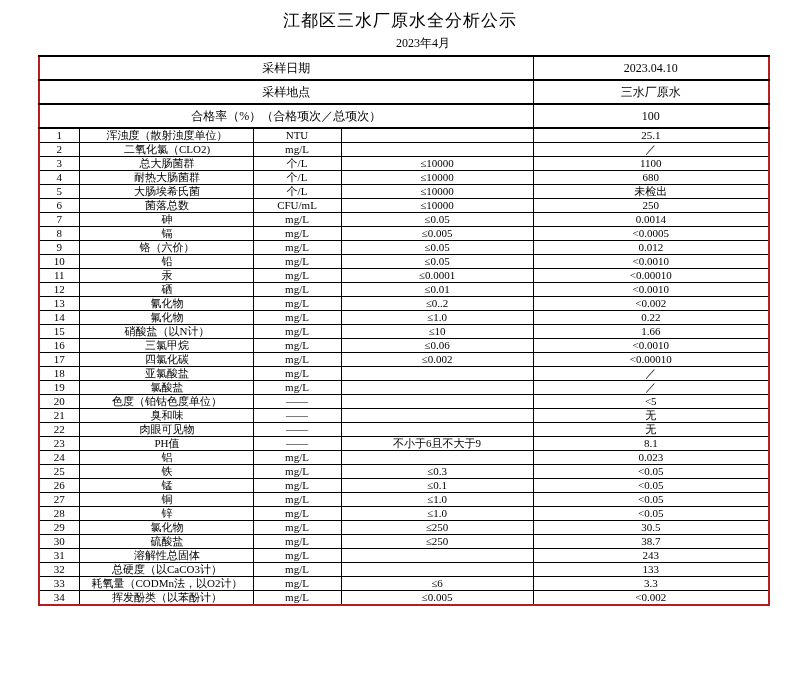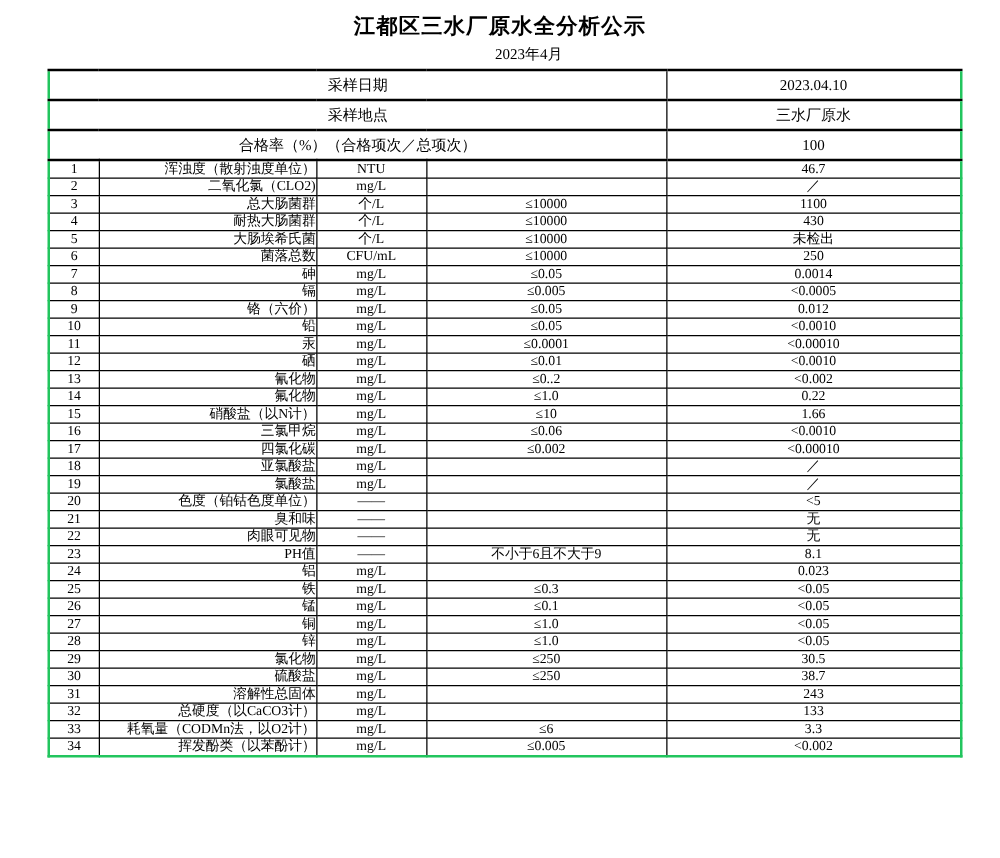--- a/index.html
+++ b/index.html
@@ -2,48 +2,48 @@
 <html><head>
 <meta charset="utf-8">
 <style>
   html, body { margin:0; padding:0; }
   body {
     width:800px; height:686px; background:#ffffff; color:#000000;
     font-family:"Liberation Serif","DejaVu Serif",serif;
     position:relative; overflow:hidden;
   }
   .title {
-    text-align:center; font-weight:bold; font-size:17px;
+    text-align:center; font-weight:normal; font-size:17px;
     padding-top:9px; letter-spacing:1px;
     font-family:"Liberation Sans","DejaVu Sans",sans-serif;
   }
   .subtitle {
     text-align:center; font-size:12px; margin-top:3px; margin-bottom:3px;margin-left:46px;
   }
   table.main {
     border-collapse:collapse; table-layout:fixed;
     margin-left:38px; width:730px;
-    border:2px solid #22c55e;
+    border:2px solid #b91c1c;
   }
   td {
     border:1px solid #000; text-align:center; vertical-align:middle;
     overflow:hidden; white-space:nowrap; padding:0;
   }
   tr.info td {
     height:22px; font-size:12px;
     border-top-width:2px; border-bottom-width:2px;
   }
   tr.head td {
     height:27px; font-size:12px;
     border-bottom-width:1px; border-top-width:2px;
   }
   tr.data td {
     height:13px; font-size:11px; line-height:13px;
   }
-  td.left { text-align:right; padding-left:2px; }
+  td.left { text-align:center; padding-left:2px; }
   .pos-rel { position:relative; }
   .tri {
     position:absolute; top:0; left:0; width:0; height:0;
     border-top:6px solid #1e7a1e; border-right:6px solid transparent;
   }
 </style>
 </head>
 <body>
 
 <div class="title">江都区三水厂原水全分析公示</div>
@@ -68,42 +68,42 @@
     </tr>
     <tr class="info">
       <td colspan="4">合格率（%）（合格项次／总项次）</td>
       <td>100</td>
     </tr>
   <tr class="data">
         <td>1</td>
         <td class="left">浑浊度（散射浊度单位）</td>
         <td>NTU</td>
         <td></td>
-        <td>46.7</td>
+        <td>25.1</td>
       </tr>
       <tr class="data">
         <td>2</td>
         <td class="left">二氧化氯（CLO2)</td>
         <td>mg/L</td>
         <td></td>
         <td>／</td>
       </tr>
       <tr class="data">
         <td>3</td>
         <td class="left">总大肠菌群</td>
         <td>个/L</td>
         <td>≤10000</td>
         <td>1100</td>
       </tr>
       <tr class="data">
         <td>4</td>
         <td class="left">耐热大肠菌群</td>
         <td>个/L</td>
         <td>≤10000</td>
-        <td>430</td>
+        <td>680</td>
       </tr>
       <tr class="data">
         <td>5</td>
         <td class="left">大肠埃希氏菌</td>
         <td>个/L</td>
         <td>≤10000</td>
         <td>未检出</td>
       </tr>
       <tr class="data">
         <td>6</td>

